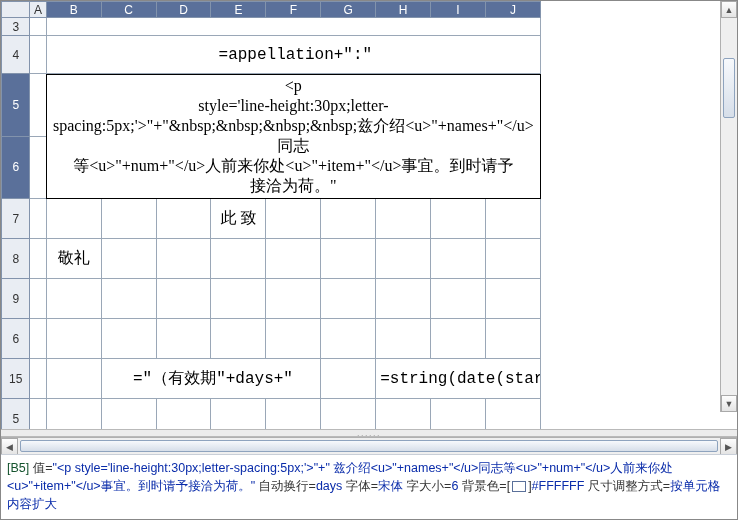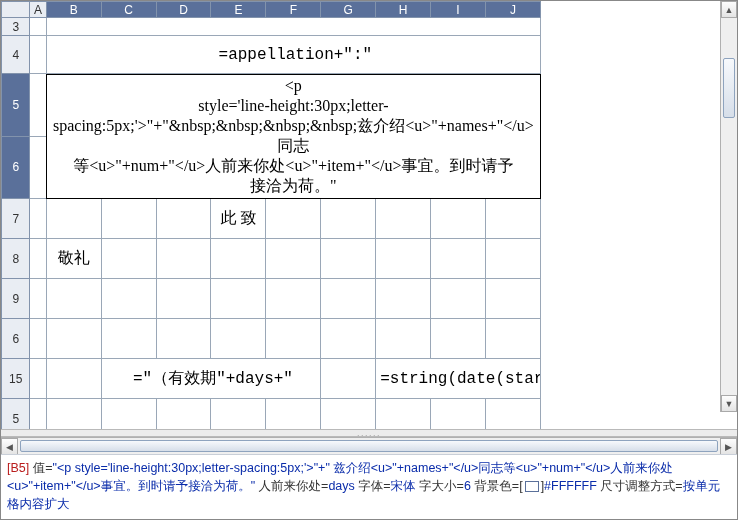--- a/index.html
+++ b/index.html
@@ -164,21 +164,21 @@
   
   .status {
     background: #fff;
     border-top: 1px solid #c9cfd8;
     padding: 4px 6px 6px;
     font-family: Arial,"SimSun",sans-serif;
     font-size: 12.5px;
     line-height: 18px;
     color: #0a2caa;
   }
-  .status .cellref { color: #b91c1c; }
+  .status .cellref { color: #14532d; }
   .status .lbl { color:#333; }
   .status .swatch {
     display:inline-block; width:14px; height:11px;
     border:1px solid #5a709a; background:#fff; vertical-align:middle;
     margin: 0 2px;
   }
 </style>
 </head>
 <body>
 
@@ -332,19 +332,19 @@
     <div class="hscroll">
       <div class="hbtn left">◀</div>
       <div class="hthumb"></div>
       <div class="hbtn right">▶</div>
     </div>
   </div>
 
   <div class="status">
     <span class="cellref">[B5]</span>
     <span class="lbl">值=</span><span>"&lt;p style='line-height:30px;letter-spacing:5px;'&gt;"+"    兹介绍&lt;u&gt;"+names+"&lt;/u&gt;同志等&lt;u&gt;"+num+"&lt;/u&gt;人前来你处&lt;u&gt;"+item+"&lt;/u&gt;事宜。到时请予接洽为荷。"</span>
-    <span class="lbl">人前来你处=</span><span>days</span>
+    <span class="lbl">自动换行=</span><span>days</span>
     <span class="lbl">字体=</span><span>宋体</span>
     <span class="lbl">字大小=</span><span>6</span>
     <span class="lbl">背景色=[</span><span class="swatch"></span><span class="lbl">]</span><span>#FFFFFF</span>
     <span class="lbl">尺寸调整方式=</span><span>按单元格内容扩大</span>
   </div>
 </div>
 
 </body></html>

